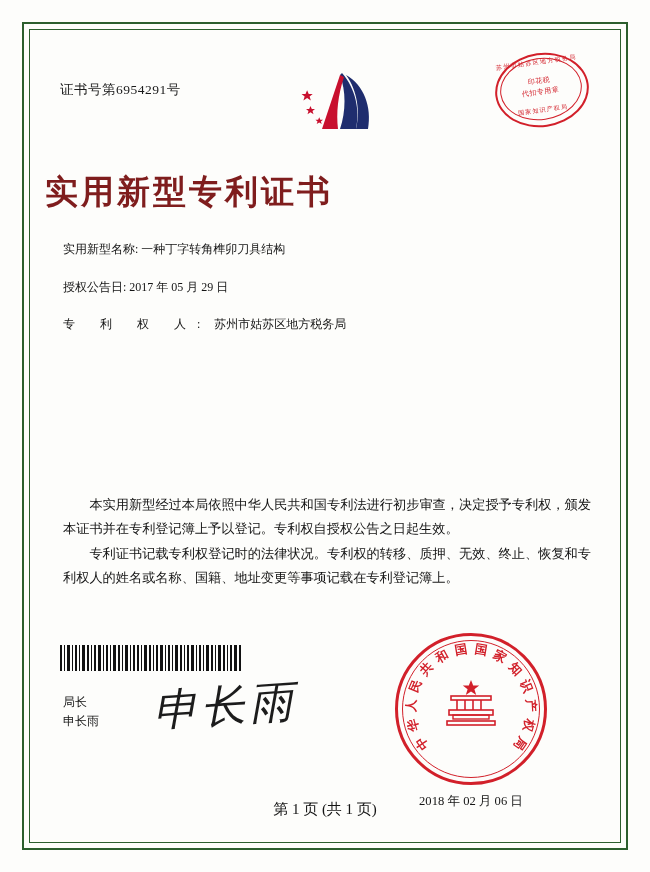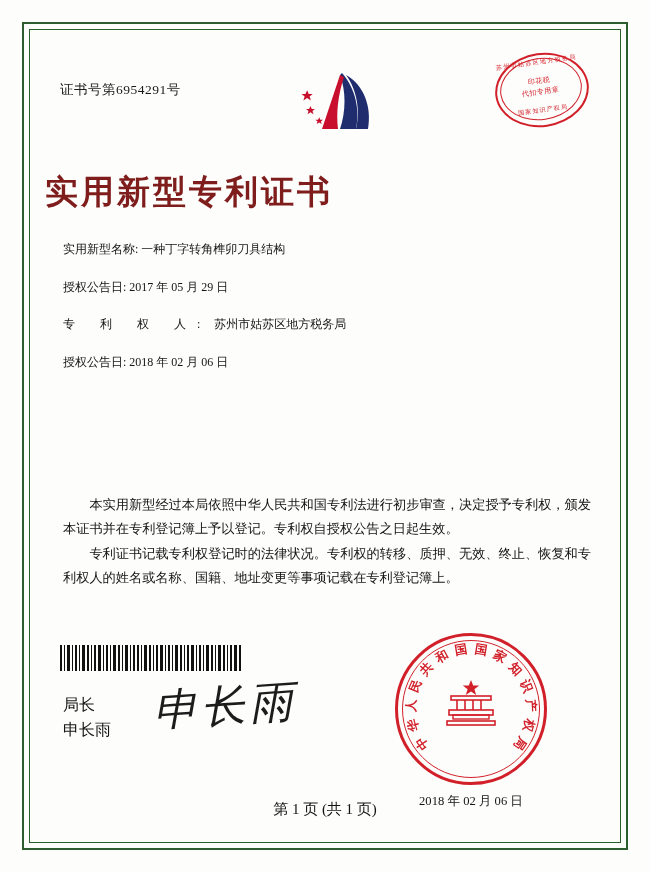--- a/index.html
+++ b/index.html
@@ -197,21 +197,21 @@
     top: 0;
     bottom: 0;
     background: #111;
   }
 
   
   .sig-block {
     position: absolute;
     left: 18px;
     top: 648px;
-    font-size: 16px;
+    font-size: 12px;
     line-height: 1.55;
     color: #141414;
   }
   .signature {
     position: absolute;
     left: 108px;
     top: 632px;
     font-size: 44px;
     color: #1c1c1c;
     font-family: "Liberation Serif", "DejaVu Serif", serif;
@@ -322,24 +322,20 @@
         <span class="field-label">实用新型名称:</span>
         <span class="field-value">一种丁字转角榫卯刀具结构</span>
       </div>
       <div class="field-row">
         <span class="field-label">授权公告日:</span>
         <span class="field-value">2017 年 05 月 29 日</span>
       </div>
       <div class="field-row">
         <span class="field-label lbl-spread">专 利 权 人:</span>
         <span class="field-value">苏州市姑苏区地方税务局</span>
-      </div>
-      <div class="field-row">
-        <span class="field-label">授权公告日:</span>
-        <span class="field-value">2018 年 02 月 06 日</span>
       </div>
     </div>
 
     <div class="body-text">
       <p>本实用新型经过本局依照中华人民共和国专利法进行初步审查，决定授予专利权，颁发本证书并在专利登记簿上予以登记。专利权自授权公告之日起生效。</p>
       <p>专利证书记载专利权登记时的法律状况。专利权的转移、质押、无效、终止、恢复和专利权人的姓名或名称、国籍、地址变更等事项记载在专利登记簿上。</p>
     </div>
 
     <div class="barcode">
       <div class="bar" style="left:0px;width:2px"></div>

